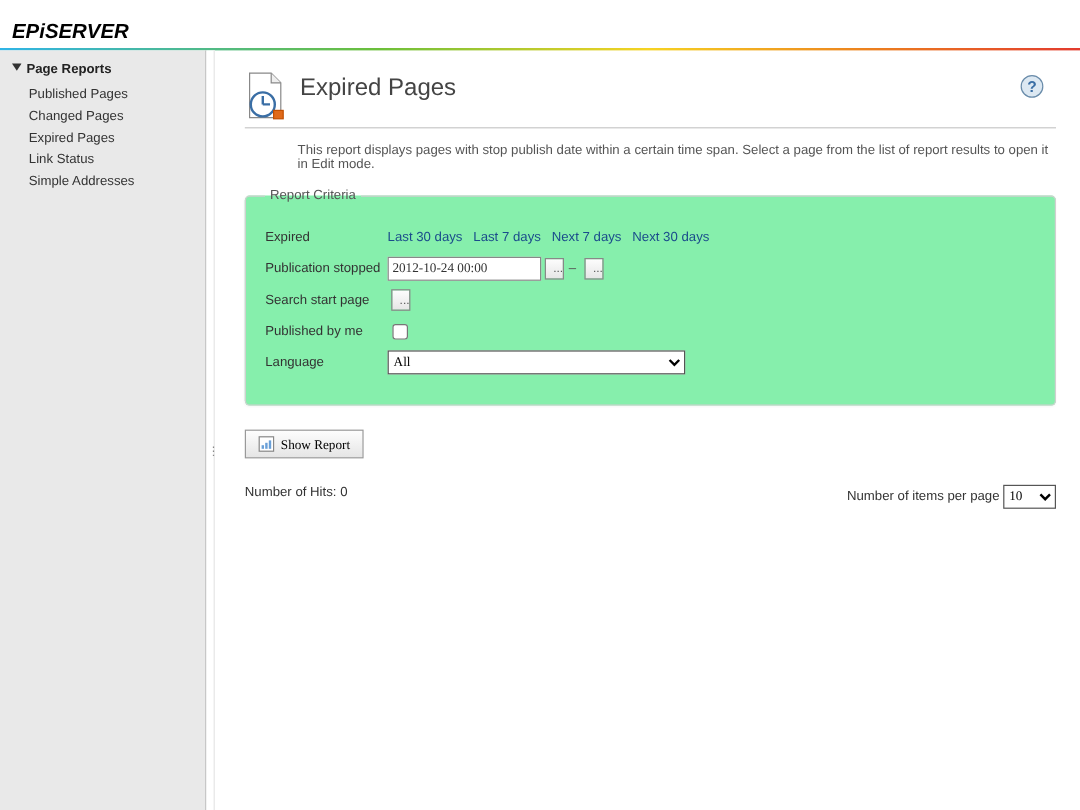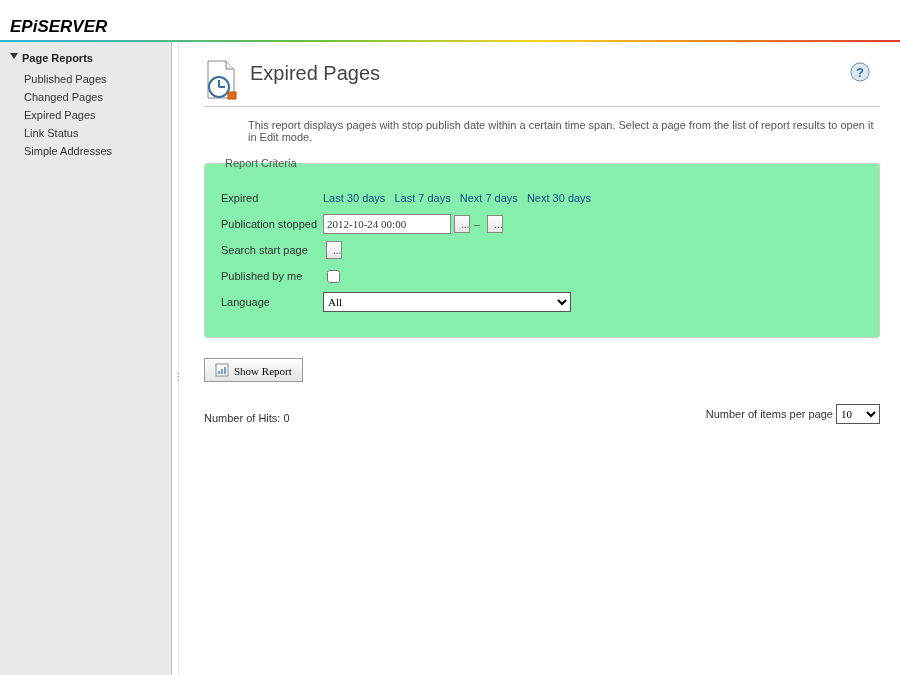--- a/index.html
+++ b/index.html
@@ -26,21 +26,21 @@
   .links a{color:#1a4c8b;text-decoration:none;margin-right:6px}
   input[type=text]{border:1px solid #888;height:18px;padding:0 3px;font:11px/18px Verdana;color:#333;background:#fff}
   .date{width:120px;font-family:"Courier New",monospace}
   .startpg{width:232px;color:#888}
   .picker{width:16px;height:18px;border:1px solid #888;background:linear-gradient(#fdfdfd,#e6e6e6);margin-left:3px;font:10px/16px Arial;color:#555;text-align:center;cursor:pointer}
   .sep{margin:0 4px;color:#555}
   select{border:1px solid #555;height:20px;width:248px;font:11px Verdana;background:#fff}
   .chk{width:13px;height:13px}
   .show-btn{border:1px solid #999;background:linear-gradient(#fdfdfd,#e5e5e5);padding:4px 10px;font:11px Verdana;cursor:pointer;display:inline-flex;align-items:flex-end}
   .show-btn svg{margin-right:5px}
-  .footer{display:flex;justify-content:space-between;align-items:flex-end;margin-top:22px}
+  .footer{display:flex;justify-content:space-between;align-items:flex-start;margin-top:22px}
   .ipp select{width:44px}
 </style>
 </head>
 <body>
 
 <div class="logo">EPiSERVER</div>
 <div class="rainbow"></div>
 
 <div class="frame">
 

